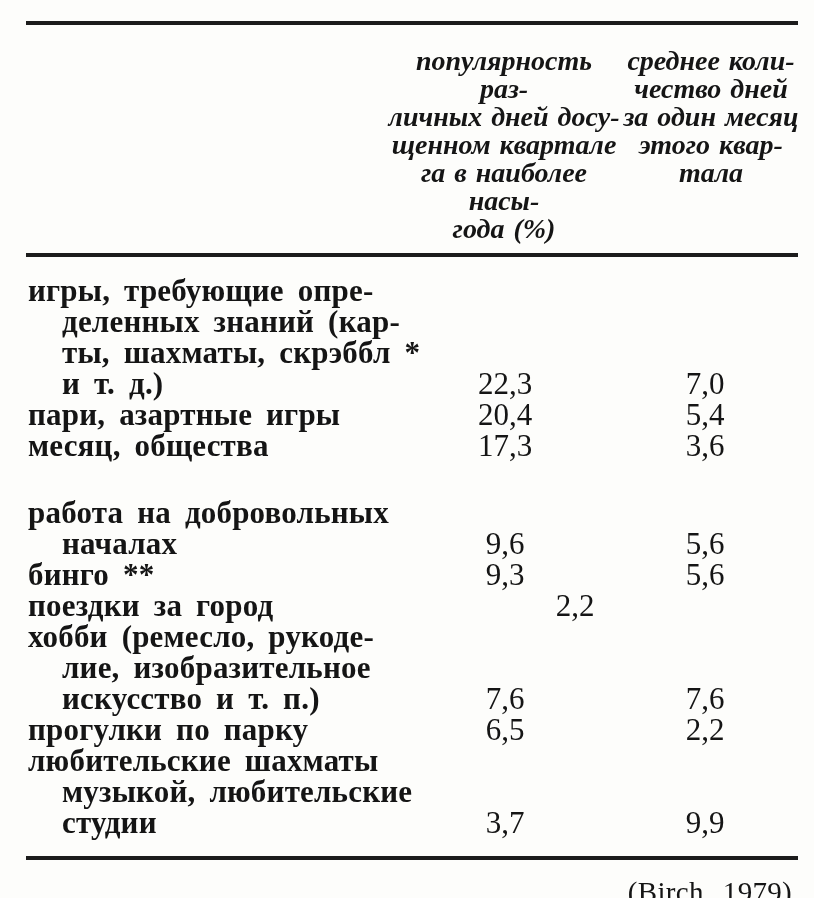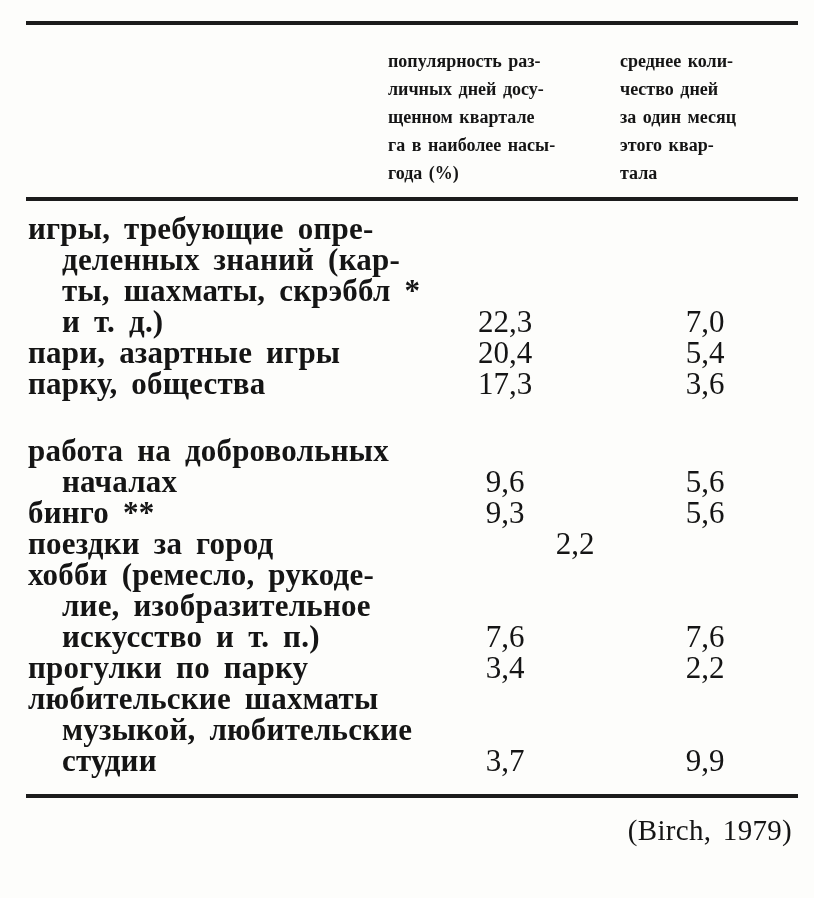--- a/index.html
+++ b/index.html
@@ -20,31 +20,32 @@
     margin-right: 16px;
   }
   .rule.top { margin-top: 21px; }
   .rule.mid { margin-top: 10px; }
   .rule.bottom { margin-top: 18px; }
 
   
   .thead { display: flex; margin-top: 22px; }
   .th-spacer { width: 388px; }
   .th {
+    font-style: italic;
     font-weight: 700;
-    font-size: 18px;
+    font-size: 28px;
     line-height: 28px;
-    text-align: left;
+    text-align: center;
     word-spacing: 2px;
   }
   .th1 { width: 232px; }
   .th2 { width: 182px; }
 
   
-  .tbody { margin-top: 12px; }
+  .tbody { margin-top: 18px; }
   .row {
     display: flex;
     align-items: flex-end;
     font-size: 31px;
     line-height: 31px;
   }
   .row.gap { margin-top: 36px; align-items: flex-end; }
   .label {
     width: 440px;
     box-sizing: border-box;
@@ -115,21 +116,21 @@
     <div class="row">
       <div class="label">
         <div class="line">пари, азартные игры</div>
       </div>
       <div class="num v1">20,4</div>
       <div class="num v2">5,4</div>
     </div>
 
     <div class="row">
       <div class="label">
-        <div class="line">парку, общества</div>
+        <div class="line">месяц, общества</div>
       </div>
       <div class="num v1">17,3</div>
       <div class="num v2">3,6</div>
     </div>
 
     <div class="row gap">
       <div class="label">
         <div class="line">работа на добровольных</div>
         <div class="line indent">началах</div>
       </div>
@@ -159,21 +160,21 @@
         <div class="line indent">искусство и т. п.)</div>
       </div>
       <div class="num v1">7,6</div>
       <div class="num v2">7,6</div>
     </div>
 
     <div class="row">
       <div class="label">
         <div class="line">прогулки по парку</div>
       </div>
-      <div class="num v1">3,4</div>
+      <div class="num v1">6,5</div>
       <div class="num v2">2,2</div>
     </div>
 
     <div class="row">
       <div class="label">
         <div class="line">любительские шахматы</div>
         <div class="line indent">музыкой, любительские</div>
         <div class="line indent">студии</div>
       </div>
       <div class="num v1">3,7</div>

